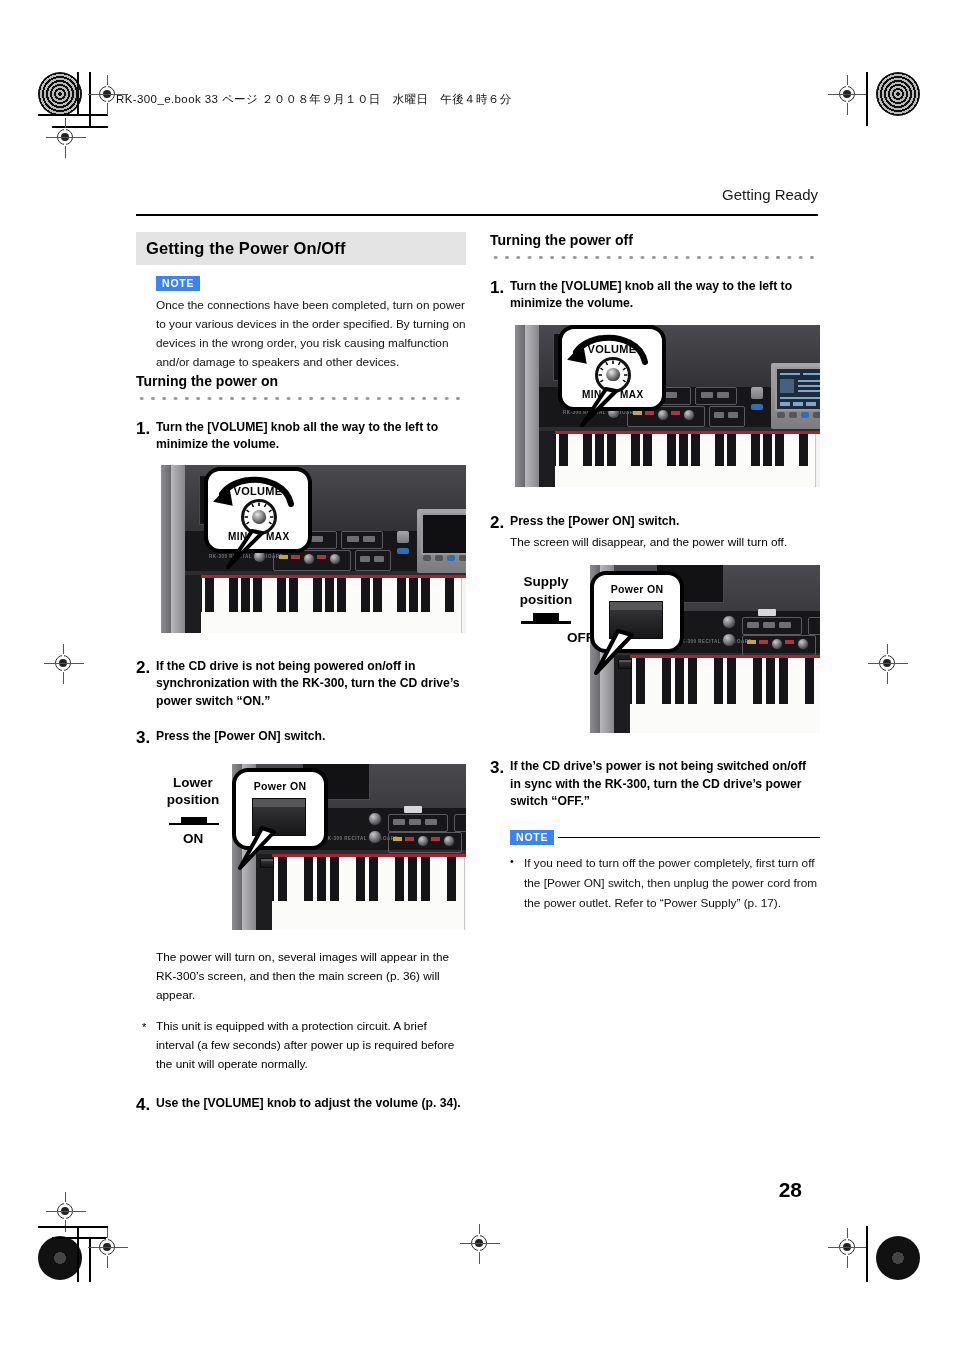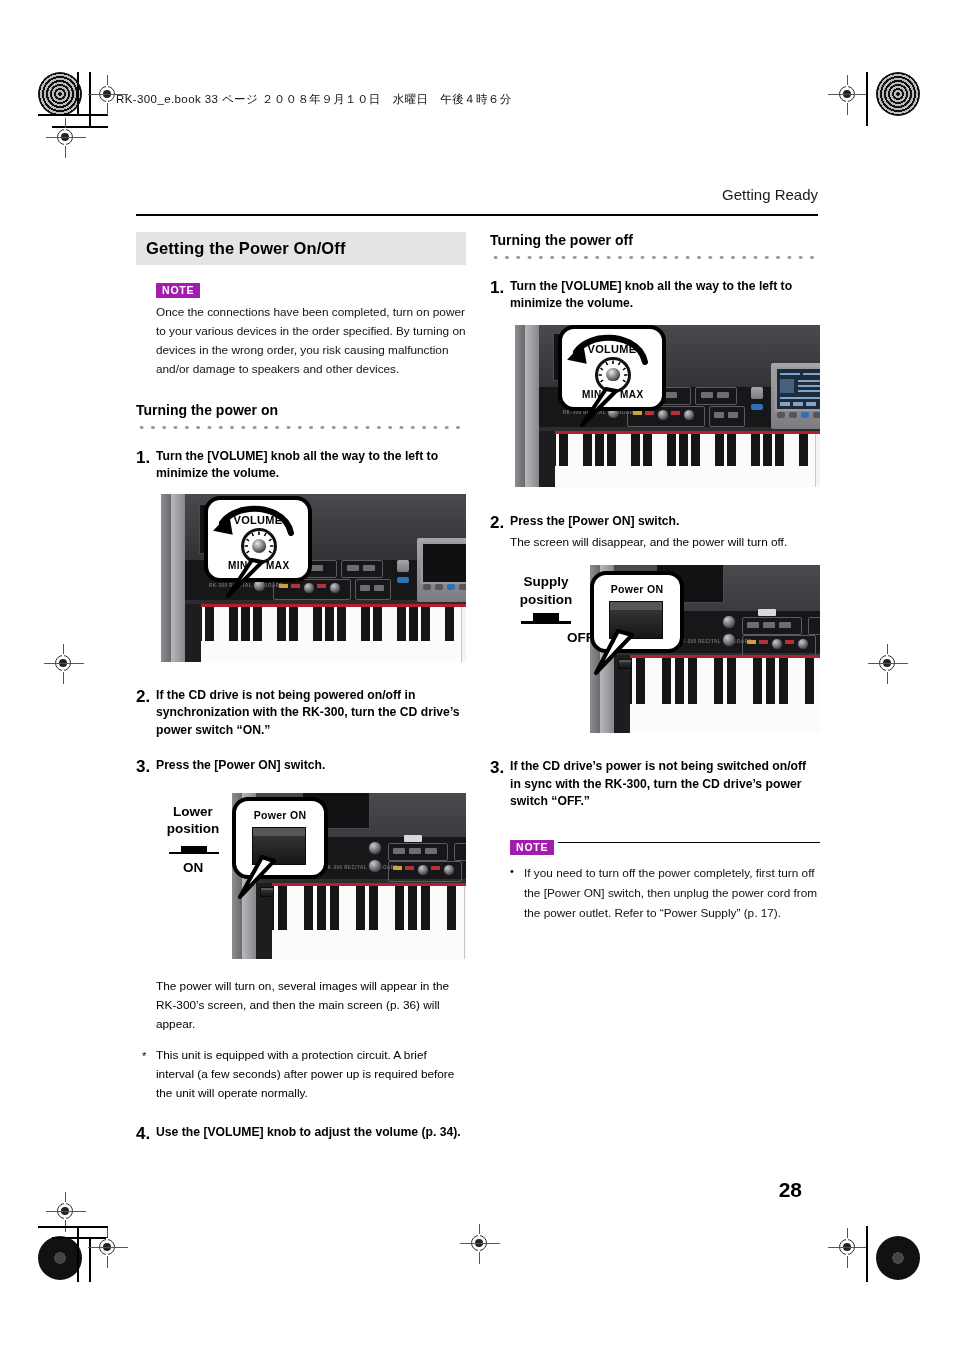--- a/index.html
+++ b/index.html
@@ -88,28 +88,27 @@
     background: #e4e4e4;
     font-size: 16.5px;
     font-weight: bold;
     padding: 7px 0 7px 10px;
     letter-spacing: .1px;
     margin-bottom: 8px;
   }
 
   .note-badge {
     display: inline-block;
-    background: #a21caf;
+    background: #3b82f6;
     color: #fff;
     font-size: 10.5px;
     font-weight: bold;
     letter-spacing: .8px;
     padding: 1px 6px 2px 6px;
     line-height: 1.15;
-    margin-top: 10px;
   }
   .note-badge-row {
     display: flex;
     align-items: center;
     gap: 0;
   }
   .note-rule {
     flex: 1;
     height: 1px;
     background: #000;
@@ -120,21 +119,20 @@
     font-size: 11.8px;
     line-height: 1.62;
     color: #111;
     margin-top: 5px;
   }
   .note-indent { padding-left: 20px; }
 
   .sub-head {
     font-size: 14px;
     font-weight: bold;
-    margin-top: 22px;
   }
   .dotrule {
     height: 5px;
     margin-top: 7px;
     background-image: radial-gradient(circle, #9a9a9a 1.6px, rgba(0,0,0,0) 1.9px);
     background-size: 11.3px 5px;
     background-repeat: repeat-x;
   }
 
   .step {

